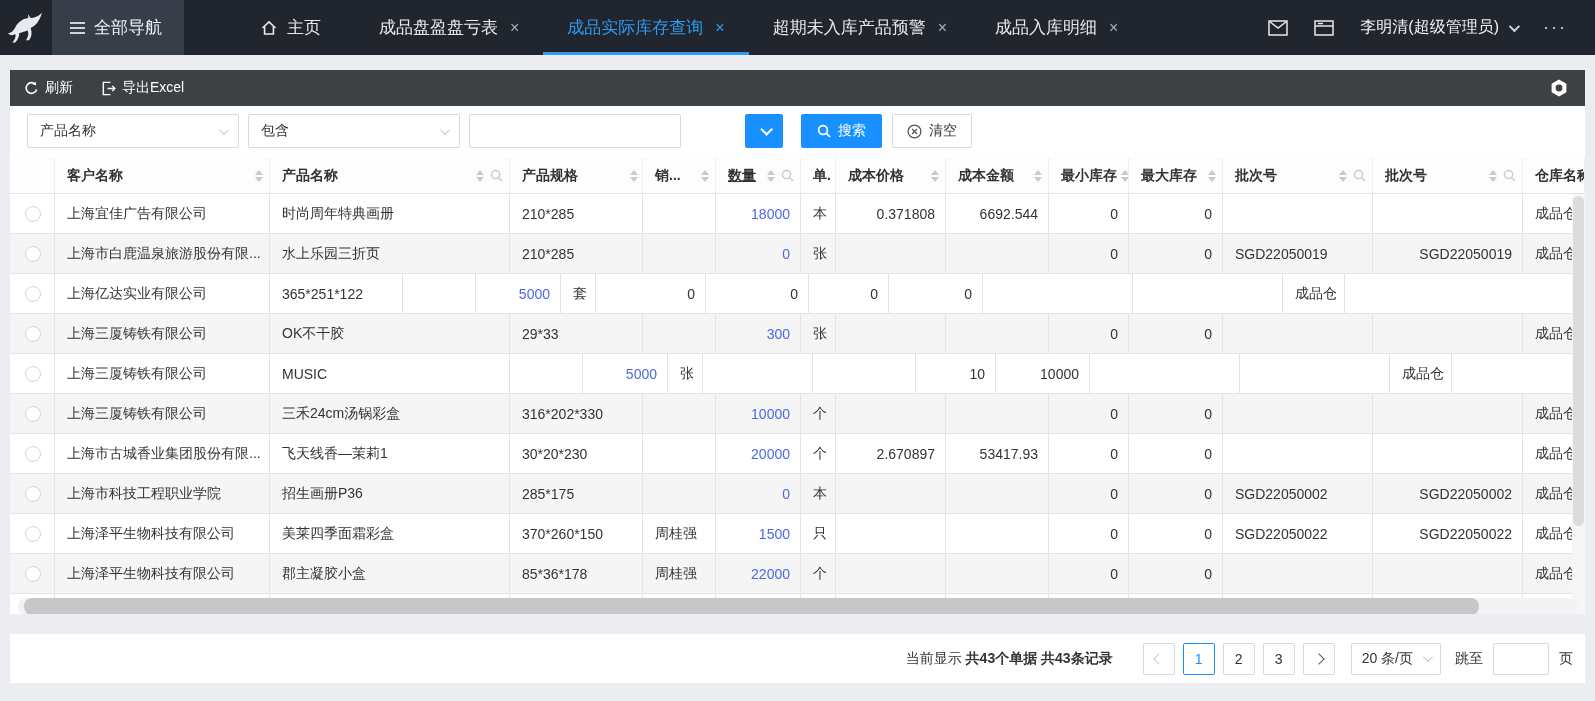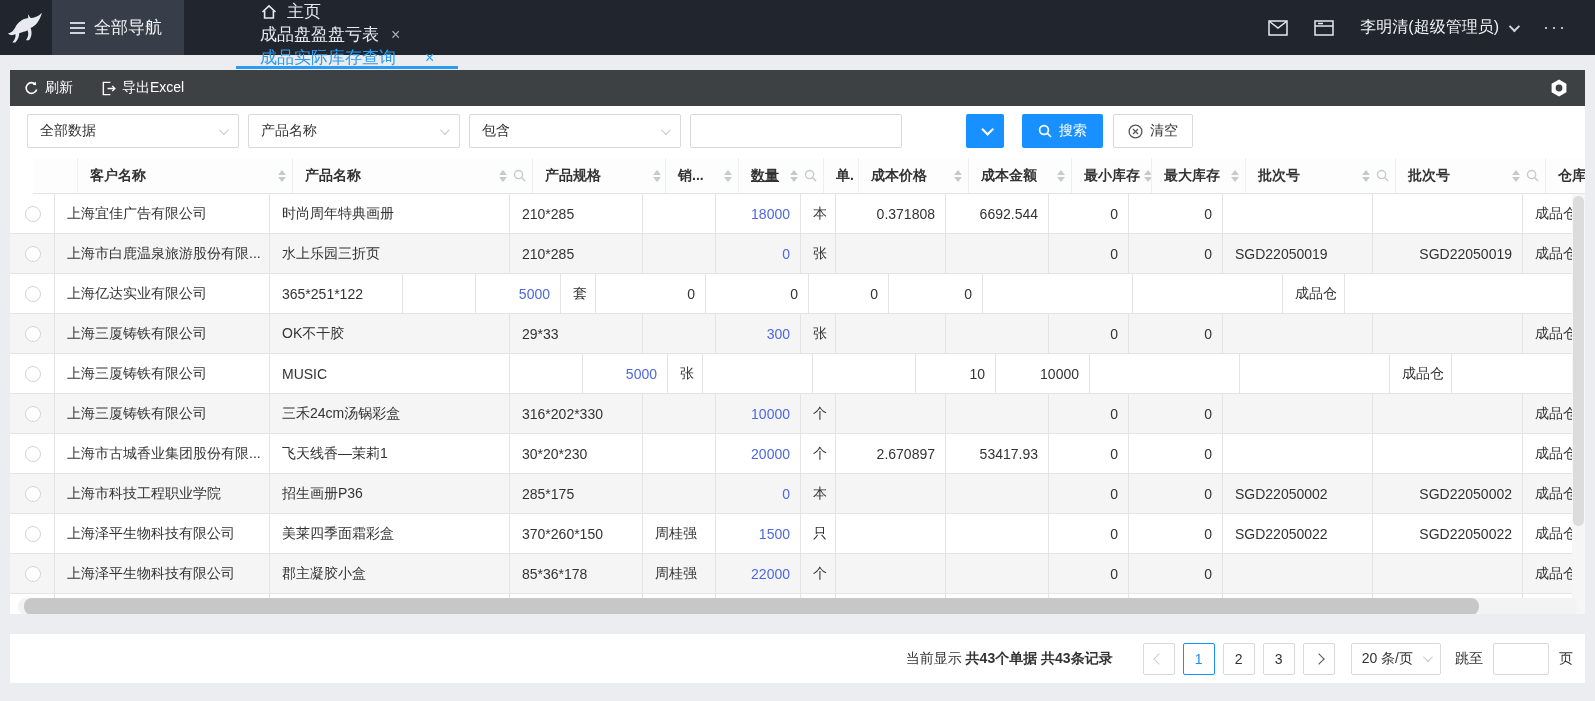--- a/index.html
+++ b/index.html
@@ -10,21 +10,21 @@
   *{margin:0;padding:0;box-sizing:border-box;}
   html,body{width:1595px;height:701px;overflow:hidden;}
   body{font-family:"Liberation Sans","DejaVu Sans",sans-serif;background:var(--page-bg);position:relative;color:#333;}
 
   
   .topbar{position:absolute;top:0;left:0;width:1595px;height:55px;background:var(--topbar-bg);display:flex;align-items:stretch;color:#e8eaef;}
   .logo-wrap{width:52px;display:flex;align-items:center;justify-content:center;}
   .nav-all{background:var(--nav-panel-bg);display:flex;align-items:center;gap:9px;padding:0 22px 0 18px;font-size:17px;color:#f0f2f5;}
   .nav-all .bars{display:flex;flex-direction:column;gap:3px;}
   .nav-all .bars i{display:block;width:15px;height:2px;background:#cfd4dd;}
-  .tabs{display:flex;align-items:stretch;margin-left:52px;flex-direction:column;}
+  .tabs{display:flex;align-items:stretch;margin-left:52px;}
   .tab{position:relative;display:flex;align-items:center;gap:12px;padding:0 24px;font-size:17px;color:#e6e9ee;cursor:pointer;}
   .tab .close{color:#aab0ba;font-size:16px;}
   .tab.home{gap:9px;margin-right:10px;}
   .tab.active{color:var(--tab-active-blue);justify-content:space-between;}
   .tab.active .close{color:var(--tab-active-blue);}
   .tab.active::after{content:'';position:absolute;left:0;right:0;bottom:0;height:3px;background:var(--tab-active-blue);}
   .topbar-right{margin-left:auto;display:flex;align-items:center;gap:26px;padding-right:28px;}
   .user-box{display:flex;align-items:center;gap:10px;font-size:16px;color:#f0f2f5;}
   .chev{display:inline-block;width:8px;height:8px;border-right:2px solid #cfd4dd;border-bottom:2px solid #cfd4dd;transform:rotate(45deg) translateY(-2px);}
   .more-dots{font-size:18px;color:#cfd4dd;letter-spacing:2px;}
@@ -40,21 +40,21 @@
   .f-select{width:212px;height:34px;border:1px solid #d9d9d9;border-radius:2px;display:flex;align-items:center;justify-content:space-between;padding:0 12px;margin-left:9px;font-size:14px;color:#333;background:#fff;cursor:pointer;}
   .f-select .chev-g{width:7px;height:7px;border-right:1.5px solid #c0c4cc;border-bottom:1.5px solid #c0c4cc;transform:rotate(45deg) translateY(-2px);}
   .f-input{width:212px;height:34px;border:1px solid #d9d9d9;border-radius:2px;margin-left:9px;padding:0 10px;font-size:14px;font-family:inherit;color:#333;}
   .btn-chev{width:38px;height:34px;background:var(--accent-blue);border:none;border-radius:2px;margin-left:64px;display:flex;align-items:center;justify-content:center;cursor:pointer;}
   .btn-chev .chev-w{width:9px;height:9px;border-right:2px solid #fff;border-bottom:2px solid #fff;transform:rotate(45deg) translateY(-3px);}
   .btn-search{height:34px;background:var(--accent-blue);color:#fff;border:none;border-radius:2px;margin-left:18px;padding:0 16px;font-size:14px;display:flex;align-items:center;gap:7px;cursor:pointer;font-family:inherit;}
   .btn-clear{height:34px;background:#fff;color:#333;border:1px solid #d9d9d9;border-radius:2px;margin-left:10px;padding:0 14px;font-size:14px;display:flex;align-items:center;gap:7px;cursor:pointer;font-family:inherit;}
 
   
   .table-area{position:absolute;top:156px;left:10px;width:1575px;height:458px;background:#fff;overflow:hidden;}
-  .thead{display:flex;height:38px;border-top:2px solid #fff;border-bottom:1px solid var(--border);background:#fdfdfd;margin-left:23px;}
+  .thead{display:flex;height:38px;border-top:2px solid #fff;border-bottom:1px solid var(--border);background:#fdfdfd;}
   .th{display:flex;align-items:center;font-size:14px;font-weight:bold;color:#333;padding:0 6px 0 12px;border-right:1px solid #efefef;overflow:hidden;white-space:nowrap;cursor:pointer;}
   .th .hicons{margin-left:auto;display:flex;align-items:center;gap:6px;padding-left:4px;}
   .sorter{display:flex;flex-direction:column;gap:2px;}
   .sorter .up{width:0;height:0;border-left:4px solid transparent;border-right:4px solid transparent;border-bottom:5px solid #c5c9d1;}
   .sorter .dn{width:0;height:0;border-left:4px solid transparent;border-right:4px solid transparent;border-top:5px solid #c5c9d1;}
   .trow{display:flex;height:40px;border-bottom:1px solid var(--border);background:#fff;}
   .trow.alt{background:var(--row-alt-bg);}
   .td{display:flex;align-items:center;font-size:14px;color:#333;padding:0 10px 0 12px;border-right:1px solid var(--border);overflow:hidden;white-space:nowrap;}
   .td.r{justify-content:flex-end;}
   .td .qty-link{color:var(--link-blue);cursor:pointer;}
@@ -176,24 +176,20 @@
       <svg width="20" height="20" viewBox="0 0 20 20">
         <polygon points="10,1.5 17.4,5.75 17.4,14.25 10,18.5 2.6,14.25 2.6,5.75" fill="#fff"></polygon>
         <circle cx="10" cy="10" r="3.4" fill="#3d4144"></circle>
       </svg>
     </span>
   </div>
 </div>
 
 <div class="filterbar">
   <div class="f-select">
-    <span>全部数据</span>
-    <i class="chev-g"></i>
-  </div>
-  <div class="f-select">
     <span>产品名称</span>
     <i class="chev-g"></i>
   </div>
   <div class="f-select">
     <span>包含</span>
     <i class="chev-g"></i>
   </div>
   <input class="f-input" type="text" placeholder="" value="" style="">
   <button class="btn-chev">
     <i class="chev-w"></i>

